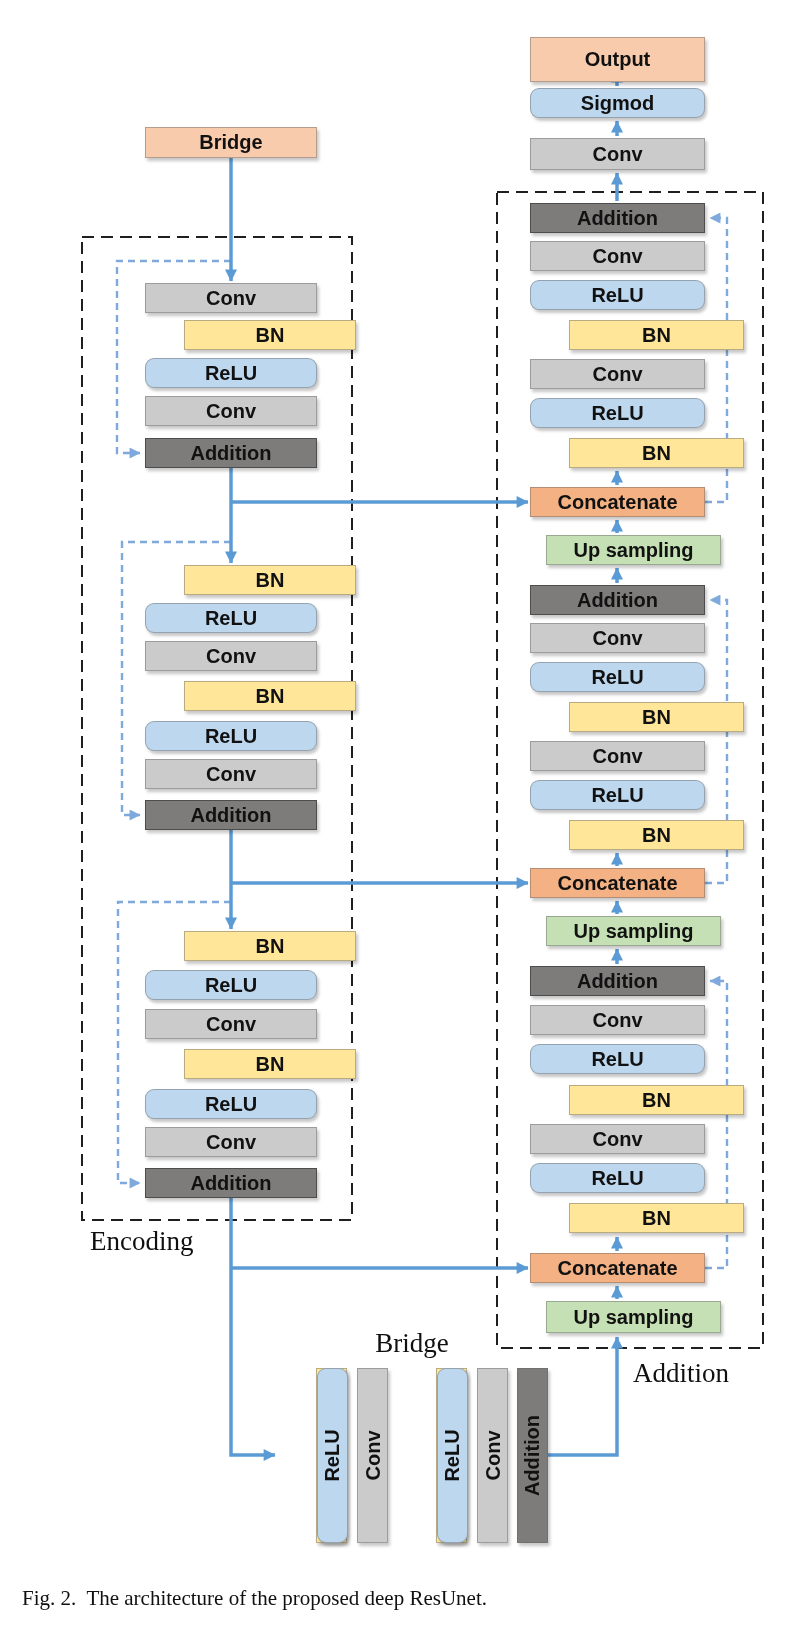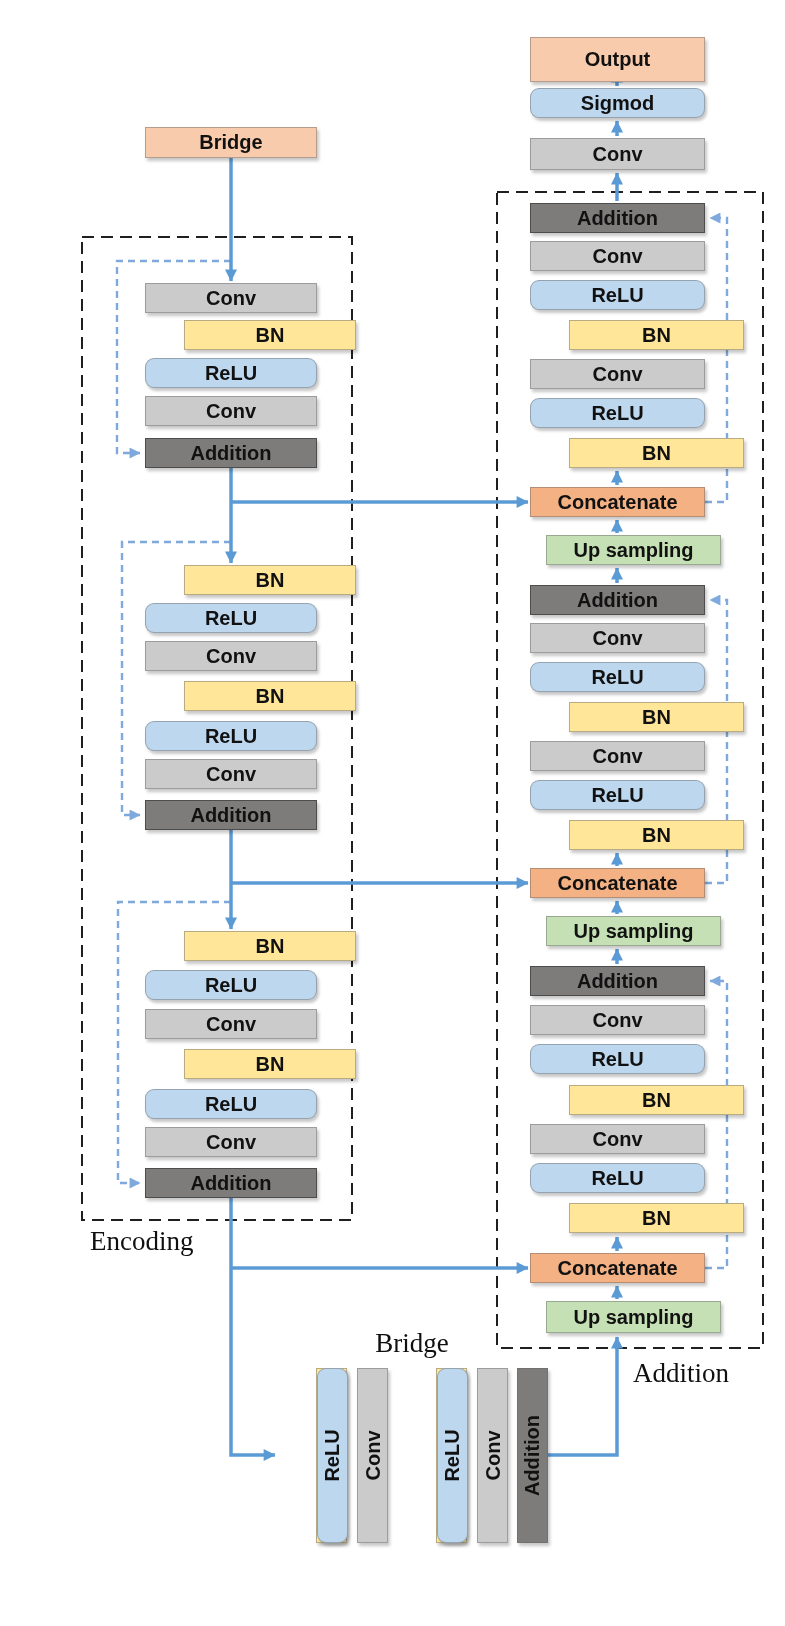--- a/index.html
+++ b/index.html
@@ -158,14 +158,15 @@
   <div class="box relu" style="left:530px;top:1044px">ReLU</div>
   <div class="box bn" style="left:530px;top:1085px">BN</div>
   <div class="box conv" style="left:530px;top:1124px">Conv</div>
   <div class="box relu" style="left:530px;top:1163px">ReLU</div>
   <div class="box bn" style="left:530px;top:1203px">BN</div>
   <div class="box concat" style="left:530px;top:1253px">Concatenate</div>
   <div class="box up" style="left:530px;top:1301px;height:32px">Up sampling</div>
 
   <div class="slabel" style="left:633px;top:1358px">Addition</div>
 
+  <div class="caption">Fig. 2.  The architecture of the proposed deep ResUnet.</div>
 
 </div>
 
 </body></html>

